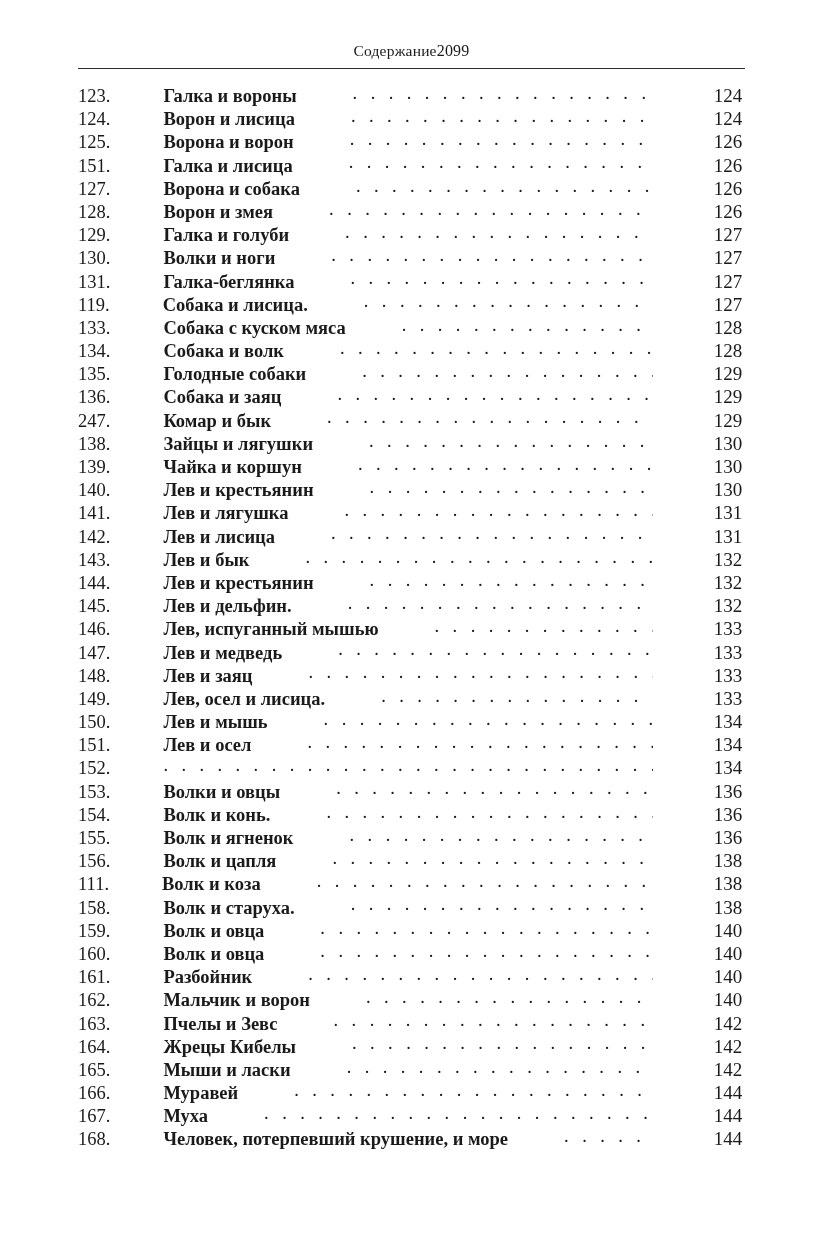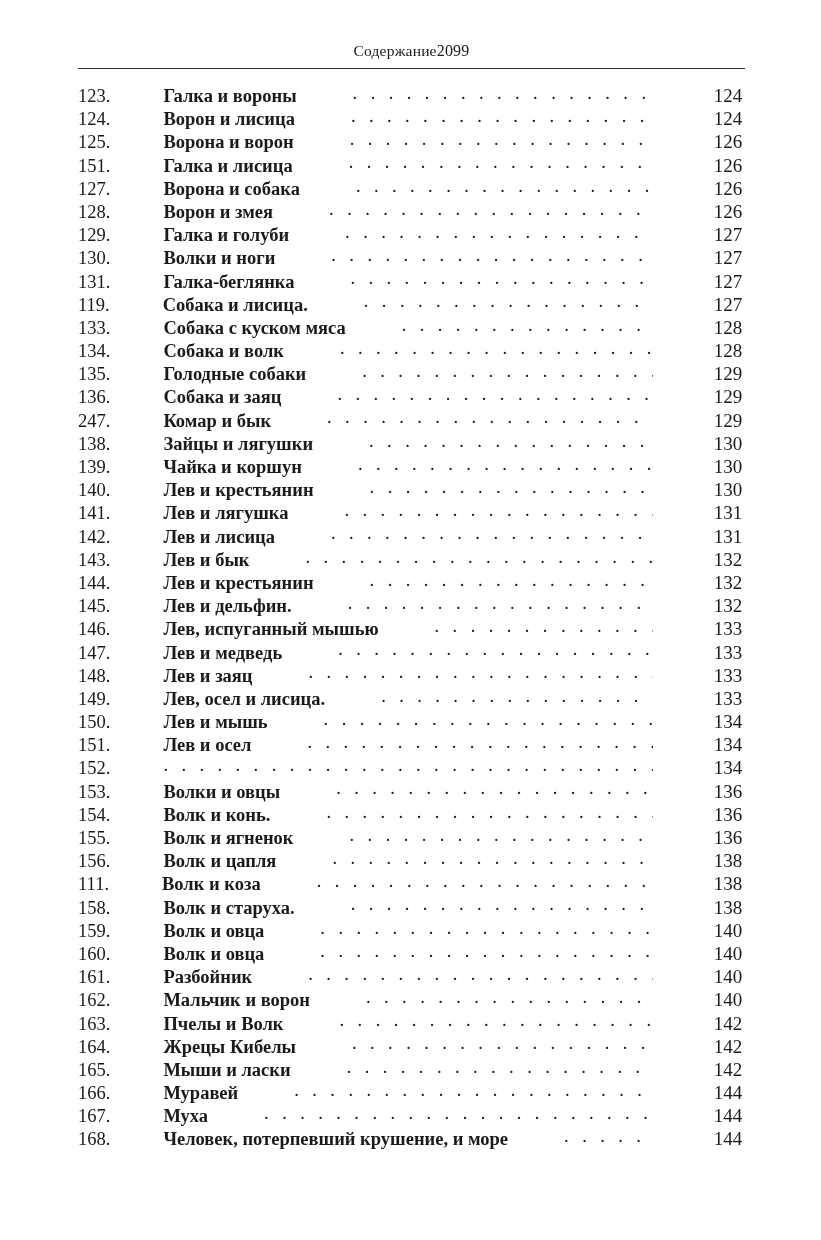--- a/index.html
+++ b/index.html
@@ -343,21 +343,21 @@
         <span class="toc-page">140</span>
       </div>
       <div class="toc-row">
         <span class="toc-num">162.</span>
         <span class="toc-title">Мальчик и ворон</span>
         <span class="leader"></span>
         <span class="toc-page">140</span>
       </div>
       <div class="toc-row">
         <span class="toc-num">163.</span>
-        <span class="toc-title">Пчелы и Волк</span>
+        <span class="toc-title">Пчелы и Зевс</span>
         <span class="leader"></span>
         <span class="toc-page">142</span>
       </div>
       <div class="toc-row">
         <span class="toc-num">164.</span>
         <span class="toc-title">Жрецы Кибелы</span>
         <span class="leader"></span>
         <span class="toc-page">142</span>
       </div>
       <div class="toc-row">

